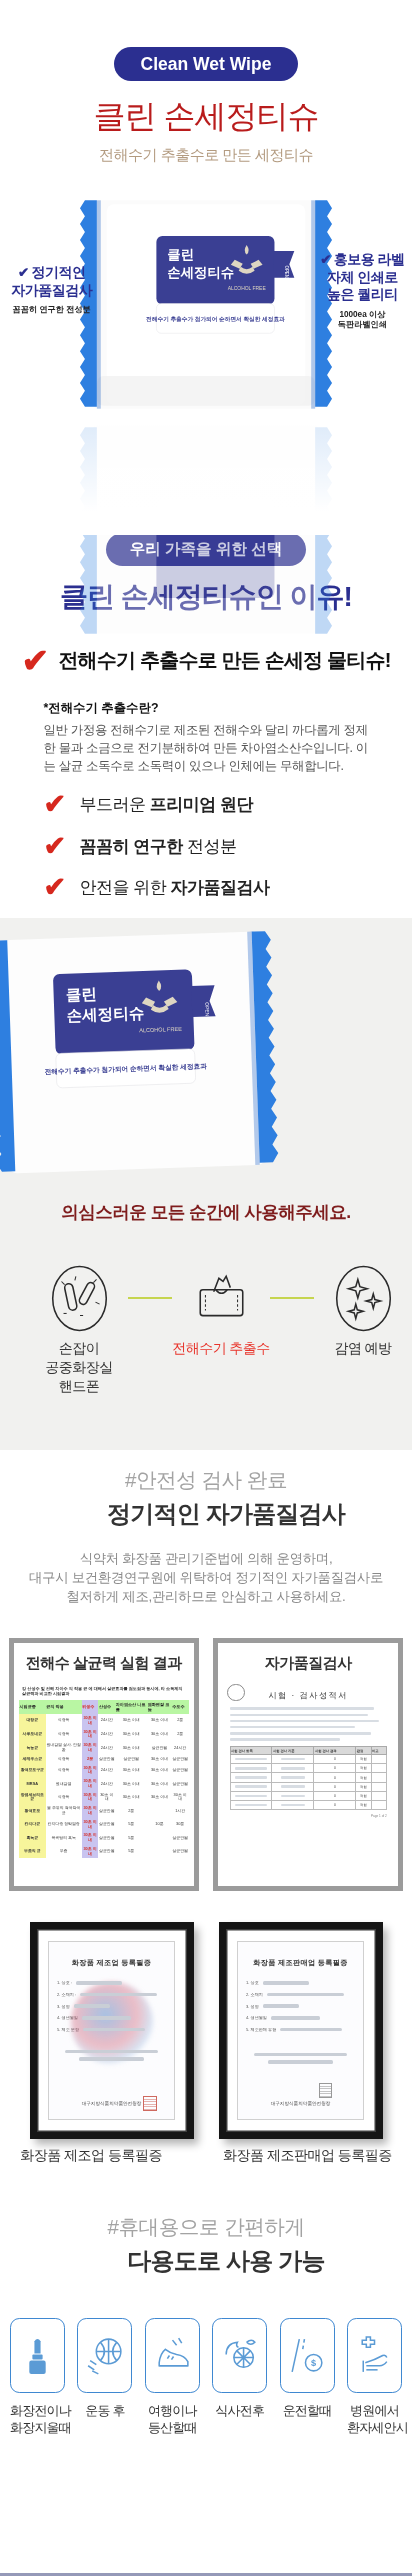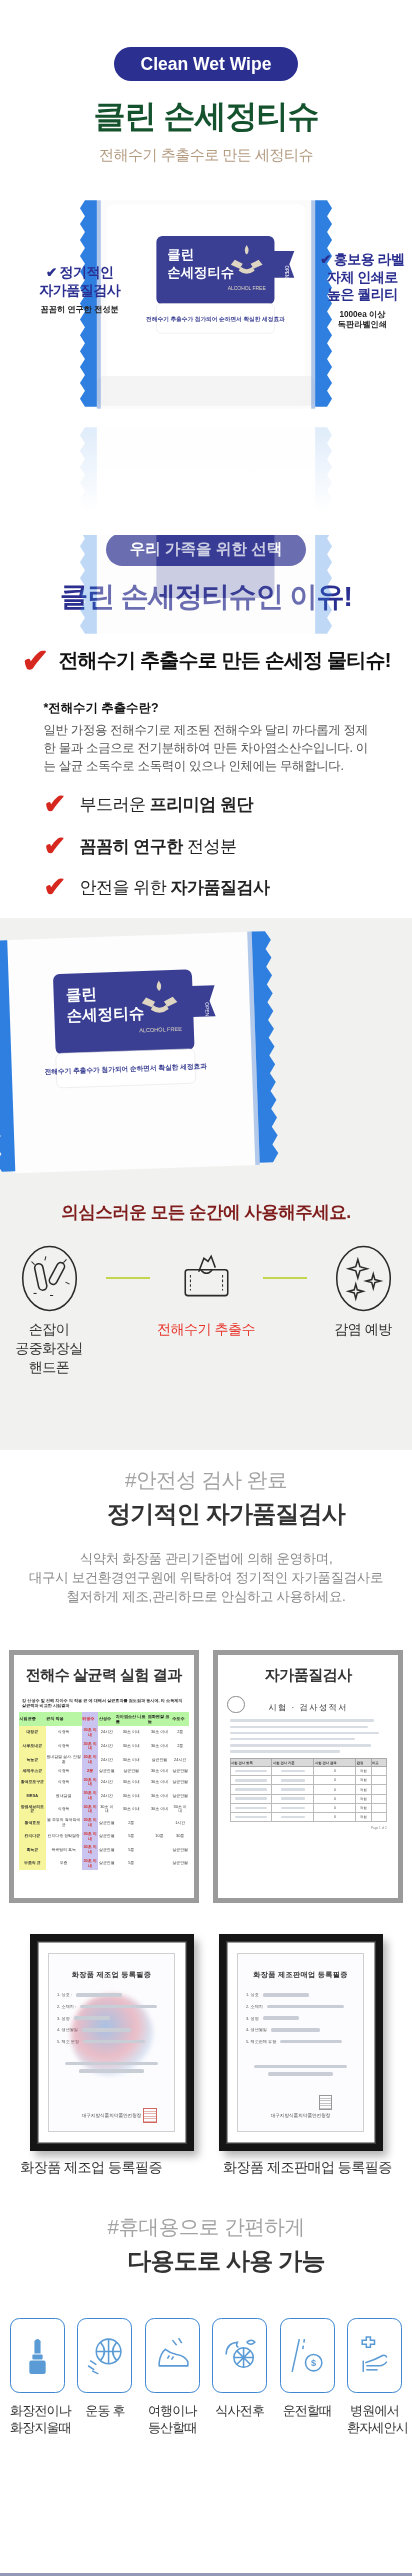--- a/index.html
+++ b/index.html
@@ -2,29 +2,29 @@
 <html style="font-size:8.2px"><head>
 <meta charset="utf-8">
 <style>
   * { margin:0; padding:0; box-sizing:border-box; }
   body { width:412px; font-family:"Liberation Sans", sans-serif; background:#fff; color:#333; }
   .page { width:412px; height:3689px; overflow:hidden; position:relative; background:#fff; }
 
   
   .hero { height:520px; padding-top:47px; text-align:center; position:relative; }
   .pill-navy { display:inline-block; background:#2b2f90; color:#fff; border-radius:17.5px; padding:6.7px 27px; font-size:17.5px; font-weight:bold; }
-  .hero-title { margin-top:13.4px; font-size:32px; font-weight:bold; color:#14532d; letter-spacing:-1px; }
+  .hero-title { margin-top:13.4px; font-size:32px; font-weight:normal; color:#b91c1c; letter-spacing:-1px; }
   .hero-sub { margin-top:7.2px; font-size:15px; color:#b39b80; letter-spacing:-0.5px; }
   .pack-stage { position:relative; margin-top:27px; height:330px; }
   .pack-main { position:absolute; left:77px; top:0; }
   .pack-reflect { position:absolute; left:77px; top:225px; transform:scaleY(-1); opacity:.30; }
   .reflect-fade { position:absolute; left:0; top:225px; width:412px; height:118px; background:linear-gradient(to bottom, rgba(255,255,255,.45), #ffffff 80%); }
   .side-note { position:absolute; width:93px; line-height:1.25; }
   .side-note .chk { color:#2b2f90; font-size:13.4px; font-weight:bold; }
-  .note-left { left:5.2px; top:72px; text-align:center;margin-left:28px; }
+  .note-left { left:5.2px; top:72px; text-align:center; }
   .note-right { right:3.1px; top:59px; text-align:center; }
   .note-big { font-size:14px; font-weight:bold; color:#2b2f90; letter-spacing:-0.5px; }
   .note-small { margin-top:6.2px; font-size:8.2px; font-weight:bold; color:#222; }
 
   
   .reasons { height:398px; padding-top:13px; text-align:center; }
   .pill-navy2 { display:inline-block; background:#2b2f90; color:#fff; border-radius:16.5px; padding:6.2px 24px; font-size:15.5px; font-weight:bold; }
   .reasons-title { margin-top:11.3px; font-size:28px; font-weight:bold; color:#2b2f90; letter-spacing:-1px; }
   .headline-row { margin-top:28px; display:flex; justify-content:center; align-items:center; gap:9.3px; }
   .chk-red-big { color:#d6281e; font-size:33px; font-weight:bold; line-height:1; }
@@ -35,33 +35,33 @@
   .check-list { width:325px; margin:15.5px auto 0; text-align:left; }
   .check-item { display:flex; align-items:center; gap:13.4px; margin-top:14.4px; }
   .chk-red { color:#d6281e; font-size:27px; font-weight:bold; line-height:1; }
   .check-text { font-size:17px; color:#222; letter-spacing:-0.5px; }
   .check-text b { font-weight:bold; }
 
   
   .grayband { height:532px; background:#f1f1ef; position:relative; overflow:hidden; }
   .grayband .pack-closeup { position:absolute; left:-11.3px; top:9.3px; transform:rotate(-2deg); }
   .moment-caption { position:absolute; top:282px; width:100%; text-align:center; font-size:17.5px; font-weight:bold; color:#7f1d1d; letter-spacing:-0.5px; }
-  .trio { position:absolute; top:324px; width:100%; display:flex; justify-content:space-between; align-items:flex-start; }
+  .trio { position:absolute; top:344px; width:100%; display:flex; justify-content:flex-end; align-items:flex-start;font-family:Liberation Serif, serif; }
   .trio-item { width:98px; text-align:center; }
   .trio-icon { height:72px; display:flex; align-items:center; justify-content:center; }
   .trio-line { width:44px; height:1.5px; background:#c6d54f; margin-top:35px; }
   .trio-label { margin-top:6.2px; font-size:14px; color:#333; line-height:1.35; letter-spacing:-0.5px; }
   .trio-label.red { color:#e8332a; }
 
   
   .safety { height:729px; padding-top:15.5px; text-align:center; }
   .hash { font-size:20.6px; color:#a3a3a3; letter-spacing:-0.5px; }
   .sec-title { margin-top:4.1px; font-size:24px; font-weight:bold; color:#333; letter-spacing:-0.8px;padding-left:40px; }
   .sec-body { margin-top:19.6px; font-size:13.4px; color:#8a8a8a; line-height:1.42; letter-spacing:-0.3px; }
-  .panel-row { margin-top:44px; display:flex; justify-content:center; gap:14.4px; }
+  .panel-row { margin-top:32px; display:flex; justify-content:center; gap:14.4px; }
   .doc-panel { width:190px; border:5.2px solid #9b9b9b; background:#fff; }
   .doc-panel h4 { font-size:15px; font-weight:bold; color:#333; padding:10.3px 0 6.2px; letter-spacing:-0.5px; }
   .doc-area { height:199px; margin:2.1px 5.2px 6.2px; background:#fff; overflow:hidden; text-align:left; }
   .mini-caption { font-size:4.1px; color:#333; font-weight:bold; margin:5.2px 3.1px 3.1px; line-height:1.3; }
   table.steril { width:100%; border-collapse:collapse; }
   table.steril th { background:#b9f6a3; font-size:4.1px; padding:2.1px 0.5px; color:#222; }
   table.steril td { font-size:3.9px; text-align:center; padding:2.1px 0.5px; color:#333; line-height:1.2; }
   table.steril td.c0 { background:#f7f59b; font-weight:bold; }
   table.steril td.c2 { background:#c9c4f0; color:#d6281e; font-weight:bold; }
   table.steril th.c2 { background:#c9c4f0; color:#d6281e; }

